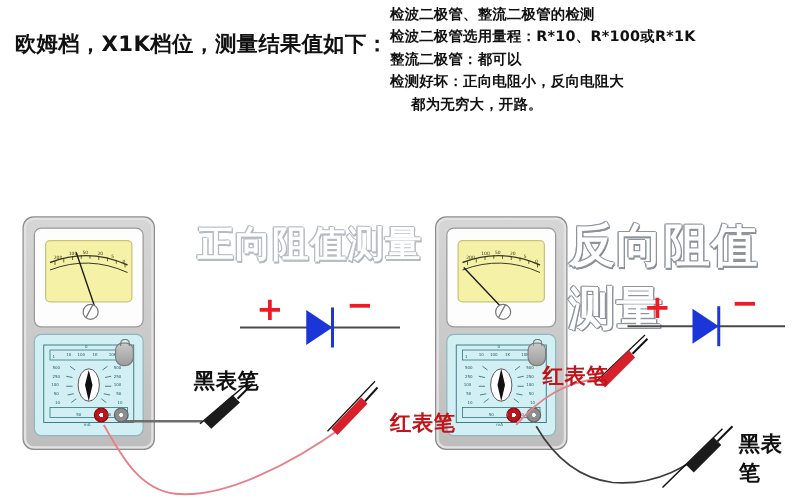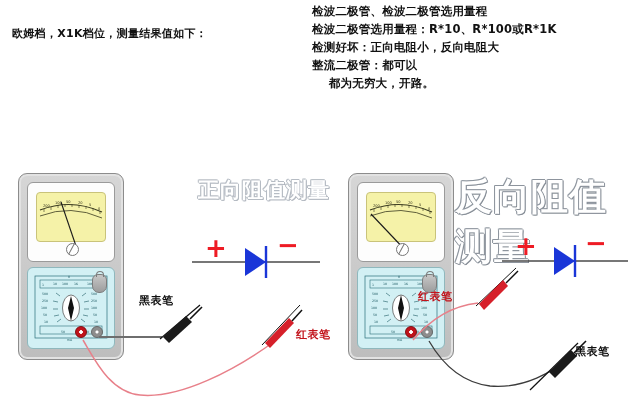--- a/index.html
+++ b/index.html
@@ -7,44 +7,44 @@
     width:640px;height:400px;background:#ffffff;overflow:hidden;position:relative;
     font-family:"DejaVu Sans","Liberation Sans",sans-serif;
     -webkit-font-smoothing:none;
   }
   #canvas{position:absolute;left:0;top:0;width:640px;height:400px;}
 
   
   .txtblock{position:absolute;color:#111;}
   .txtline{white-space:pre;line-height:1.0;}
 
-  #left-text{left:12px;top:28px;font-size:11px;font-weight:bold;}
+  #left-text{left:12px;top:28px;font-size:17px;font-weight:bold;}
   #left-text .txtline{margin-bottom:20px;letter-spacing:0.3px;}
 
   #right-text{left:312px;top:6px;font-size:11.5px;font-weight:bold;}
   #right-text .txtline{margin-bottom:6.5px;letter-spacing:0.2px;}
 
   
   .heading{
     position:absolute;font-weight:bold;color:#ffffff;
     -webkit-text-stroke:0px;
     text-shadow:
       1px 0 0 #b6bcc4, -1px 0 0 #b6bcc4, 0 1px 0 #b6bcc4, 0 -1px 0 #b6bcc4,
       1px 1px 0 #aab0b8, -1px -1px 0 #c3c8ce;
     letter-spacing:1px;
   }
-  #heading-forward{left:158px;top:176px;font-size:21px;margin-left:40px;}
+  #heading-forward{left:158px;top:176px;font-size:29px;}
   #heading-reverse{left:455px;top:172px;font-size:37px;
     text-shadow:
       1px 0 0 #8d949d, -1px 0 0 #8d949d, 0 1px 0 #8d949d, 0 -1px 0 #8d949d,
       1px 1px 0 #7e858e, -1px -1px 0 #a9b0b8;}
 
   
-  .probe-label{position:absolute;font-size:11px;font-weight:bold;
-    font-family:"DejaVu Serif","Liberation Serif",serif;letter-spacing:0.5px;}
+  .probe-label{position:absolute;font-size:17px;font-weight:bold;
+    font-family:"DejaVu Serif","Liberation Serif",serif;letter-spacing:0.5px;margin-left:16px;}
   .lbl-black{color:#101010;}
   .lbl-red{color:#c2131b;}
   #lbl-l-black{left:139px;top:293px;}
   #lbl-l-red{left:296px;top:327px;}
   #lbl-r-red{left:418px;top:289px;}
   #lbl-r-black{left:575px;top:344px;}
 
   
   .meter{position:absolute;width:104px;height:185px;
     background:linear-gradient(180deg,#d6d6d6 0%,#c9c9c9 55%,#bdbdbd 100%);
@@ -93,24 +93,24 @@
 </head>
 <body>
 
 <div id="canvas">
 
   <div class="txtblock" id="left-text">
     <div class="txtline">欧姆档，X1K档位，测量结果值如下：</div>
   </div>
 
   <div class="txtblock" id="right-text">
-    <div class="txtline">检波二极管、检波二极管选用量程</div>
+    <div class="txtline">检波二极管、整流二极管的检测</div>
     <div class="txtline">检波二极管选用量程：R*10、R*100或R*1K</div>
+    <div class="txtline">整流二极管：都可以</div>
     <div class="txtline">检测好坏：正向电阻小，反向电阻大</div>
-    <div class="txtline">整流二极管：都可以</div>
     <div class="txtline">    都为无穷大，开路。</div>
   </div>
 
   <div class="heading" id="heading-forward">正向阻值测量</div>
   <div class="heading" id="heading-reverse">反向阻值测量</div>
 
   <div class="meter" id="meter-left">
     <div class="meter-screen">
       <div class="scale-face">
         <svg class="scale-svg" width="68" height="48" viewBox="0 0 68 48">

